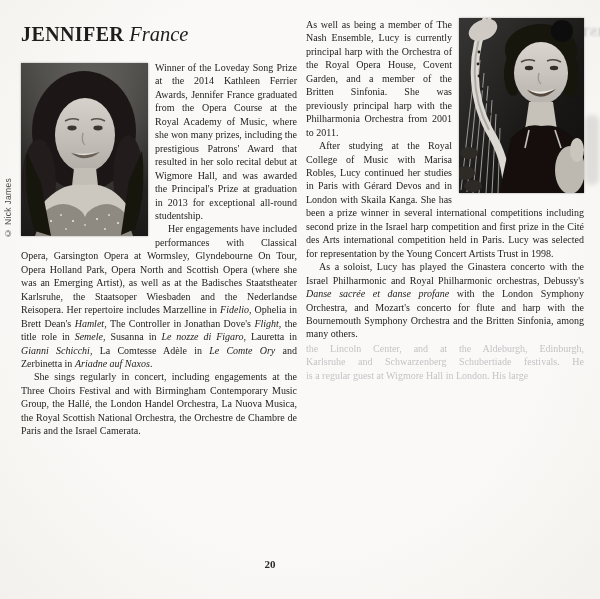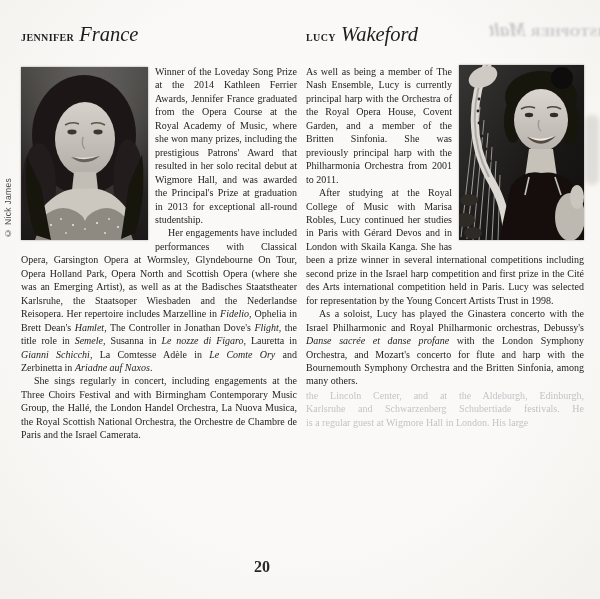--- a/index.html
+++ b/index.html
@@ -7,21 +7,21 @@
     position:relative; width:600px; height:599px; overflow:hidden;
     background:#f8f7f4;
     background-image:radial-gradient(ellipse at 50% 45%, #faf9f7 60%, #f2f1ed 100%);
     font-family:"Liberation Serif","DejaVu Serif",serif;
     color:#1e1d1b;
   }
   .col{position:absolute; top:18px;}
   .col-left{left:21px; width:276px;}
   .col-right{left:306px; width:278px;}
   h1{margin:0 0 15px 0; font-weight:bold; line-height:24px; white-space:nowrap;}
-  .name-caps{font-size:10px; letter-spacing:0.4px;}
+  .name-caps{font-size:20px; letter-spacing:0.4px;}
   .name-italic{font-style:italic; font-size:20.5px; padding-left:5px; font-weight:normal;}
   .article-body{font-size:10px; line-height:13.45px; text-align:justify; hyphens:auto;}
   .article-body p{margin:0;}
   .ind{text-indent:13px;}
   .it{font-style:italic;}
   .photo-frame{position:relative; background:#222; box-shadow:0 0 2px rgba(0,0,0,.35);}
   .photo-left{float:left; width:127px; height:173px; margin:2px 7px 3px 0;}
   .photo-right{float:right; width:125px; height:175px; margin:0 0 4px 7px;}
   .photo-frame svg{display:block; width:100%; height:100%;}
   .photo-credit{
@@ -40,22 +40,22 @@
     color:rgba(125,122,130,0.38); filter:blur(0.9px);
     white-space:nowrap; font-weight:bold;
   }
   .gh-caps{font-size:13.5px; letter-spacing:0.4px;}
   .gh-it{font-style:italic; font-size:19px; padding-left:4px;}
   .ghost-blob{
     position:absolute; left:585px; top:115px; width:14px; height:70px;
     background:rgba(150,148,145,0.25); border-radius:7px; filter:blur(2px);
   }
   .page-number{
-    position:absolute; top:558px; left:0; width:524px;
-    text-align:center; font-size:16px; font-weight:bold; color:#2a2927;
+    position:absolute; top:558px; left:8px; width:524px;
+    text-align:center; font-size:11px; font-weight:bold; color:#2a2927;
   }
 </style>
 </head>
 <body>
 
 <div class="page">
 
   <div class="ghost-heading">
     <span class="gh-caps">CHRISTOPHER</span><span class="gh-it">Malt</span>
   </div>
@@ -117,23 +117,20 @@
           </g>
         </svg>
       </div>
       <p>Winner of the Loveday Song Prize at the 2014 Kathleen Ferrier Awards, Jennifer France graduated from the Opera Course at the Royal Academy of Music, where she won many prizes, including the prestigious Patrons' Award that resulted in her solo recital debut at Wigmore Hall, and was awarded the Principal's Prize at graduation in 2013 for exceptional all-round studentship.</p>
       <p class="ind"><span>Her engagements have included performances with Classical Opera, Garsington Opera at Wormsley, Glyndebourne On Tour, Opera Holland Park, Opera North and Scottish Opera (where she was an Emerging Artist), as well as at the Badisches Staatstheater Karlsruhe, the Staatsoper Wiesbaden and the Nederlandse Reisopera. Her repertoire includes Marzelline in </span><span class="it">Fidelio</span><span>, Ophelia in Brett Dean's </span><span class="it">Hamlet</span><span>, The Controller in Jonathan Dove's </span><span class="it">Flight</span><span>, the title role in </span><span class="it">Semele</span><span>, Susanna in </span><span class="it">Le nozze di Figaro</span><span>, Lauretta in </span><span class="it">Gianni Schicchi</span><span>, La Comtesse Adèle in </span><span class="it">Le Comte Ory</span><span> and Zerbinetta in </span><span class="it">Ariadne auf Naxos</span><span>.</span></p>
       <p class="ind">She sings regularly in concert, including engagements at the Three Choirs Festival and with Birmingham Contemporary Music Group, the Hallé, the London Handel Orchestra, La Nuova Musica, the Royal Scottish National Orchestra, the Orchestre de Chambre de Paris and the Israel Camerata.</p>
     </div>
   </div>
 
   <div class="col col-right">
-    <h1>
-      <span class="name-caps">LUCY</span><span class="name-italic">Wakeford</span>
-    </h1>
     <div class="article-body">
       <div class="photo-frame photo-right">
         <svg viewBox="0 0 125 175" preserveAspectRatio="none">
           <defs>
             <linearGradient id="bgL" x1="0" y1="0" x2="1" y2="1">
               <stop offset="0" stop-color="#383634"></stop>
                 <stop offset="0.6" stop-color="#191817"></stop>
                 <stop offset="1" stop-color="#100f0e"></stop>
             </linearGradient>
             <linearGradient id="faceL" x1="0" y1="0" x2="0" y2="1">

